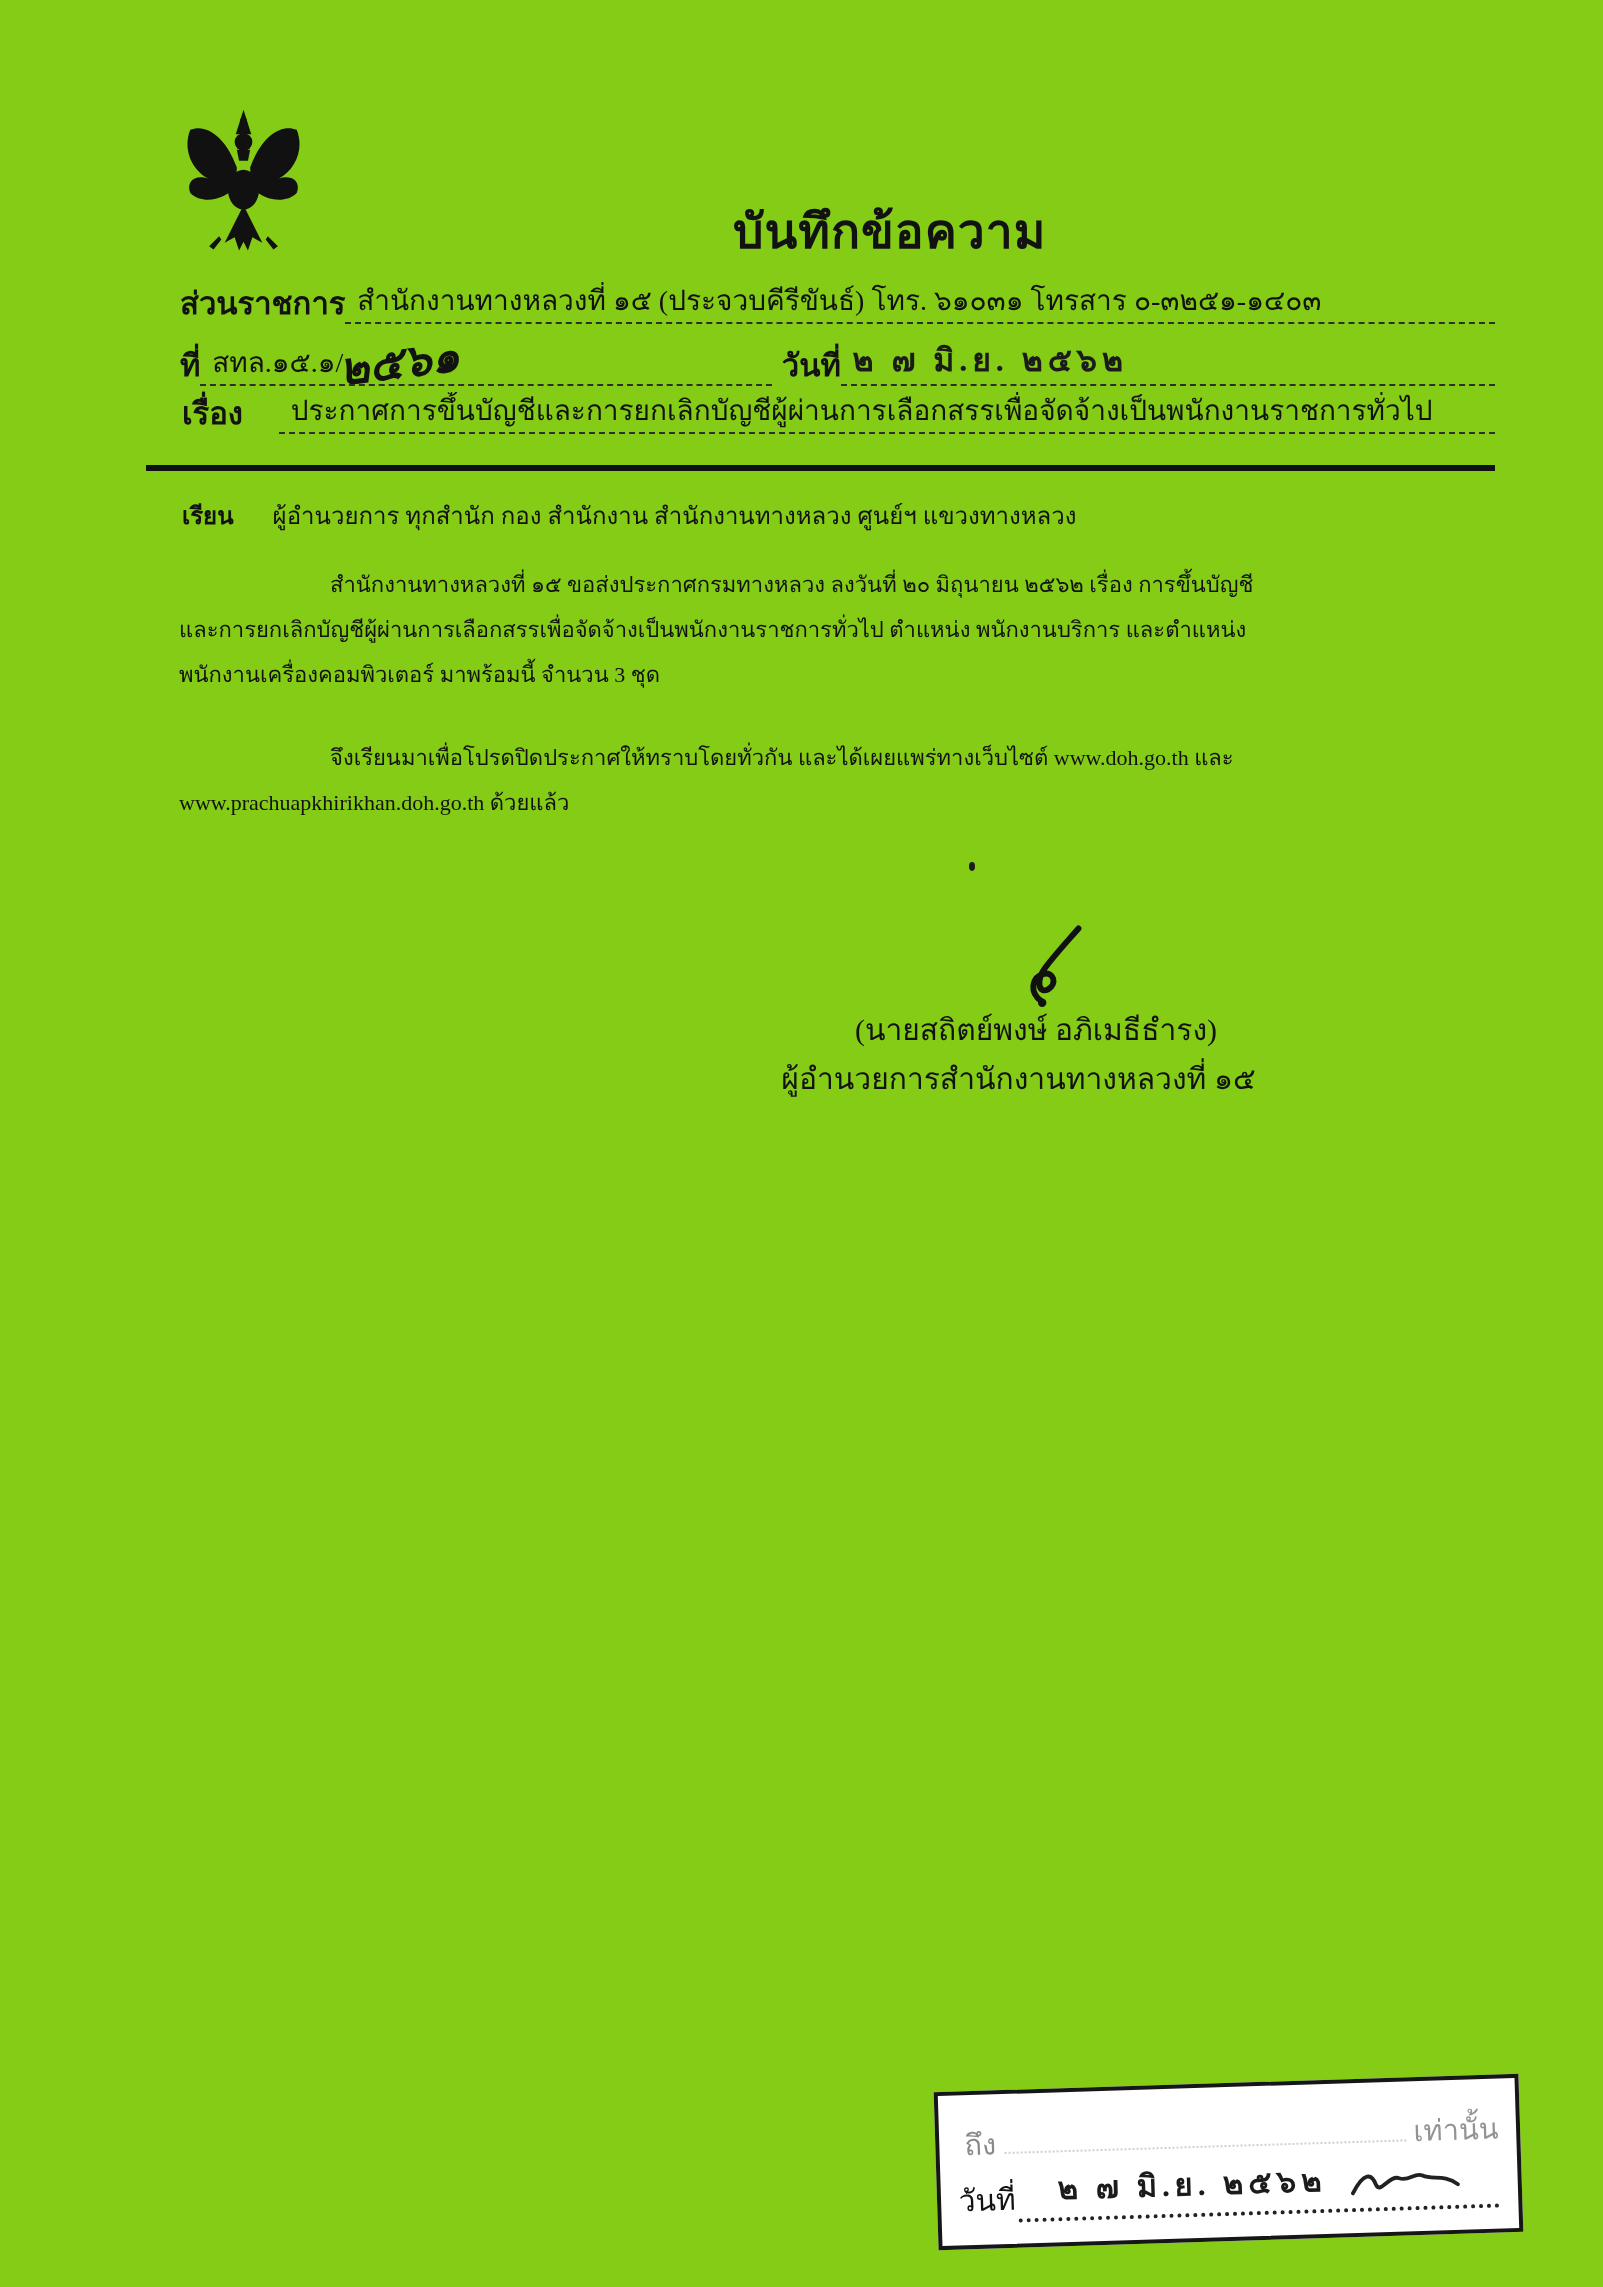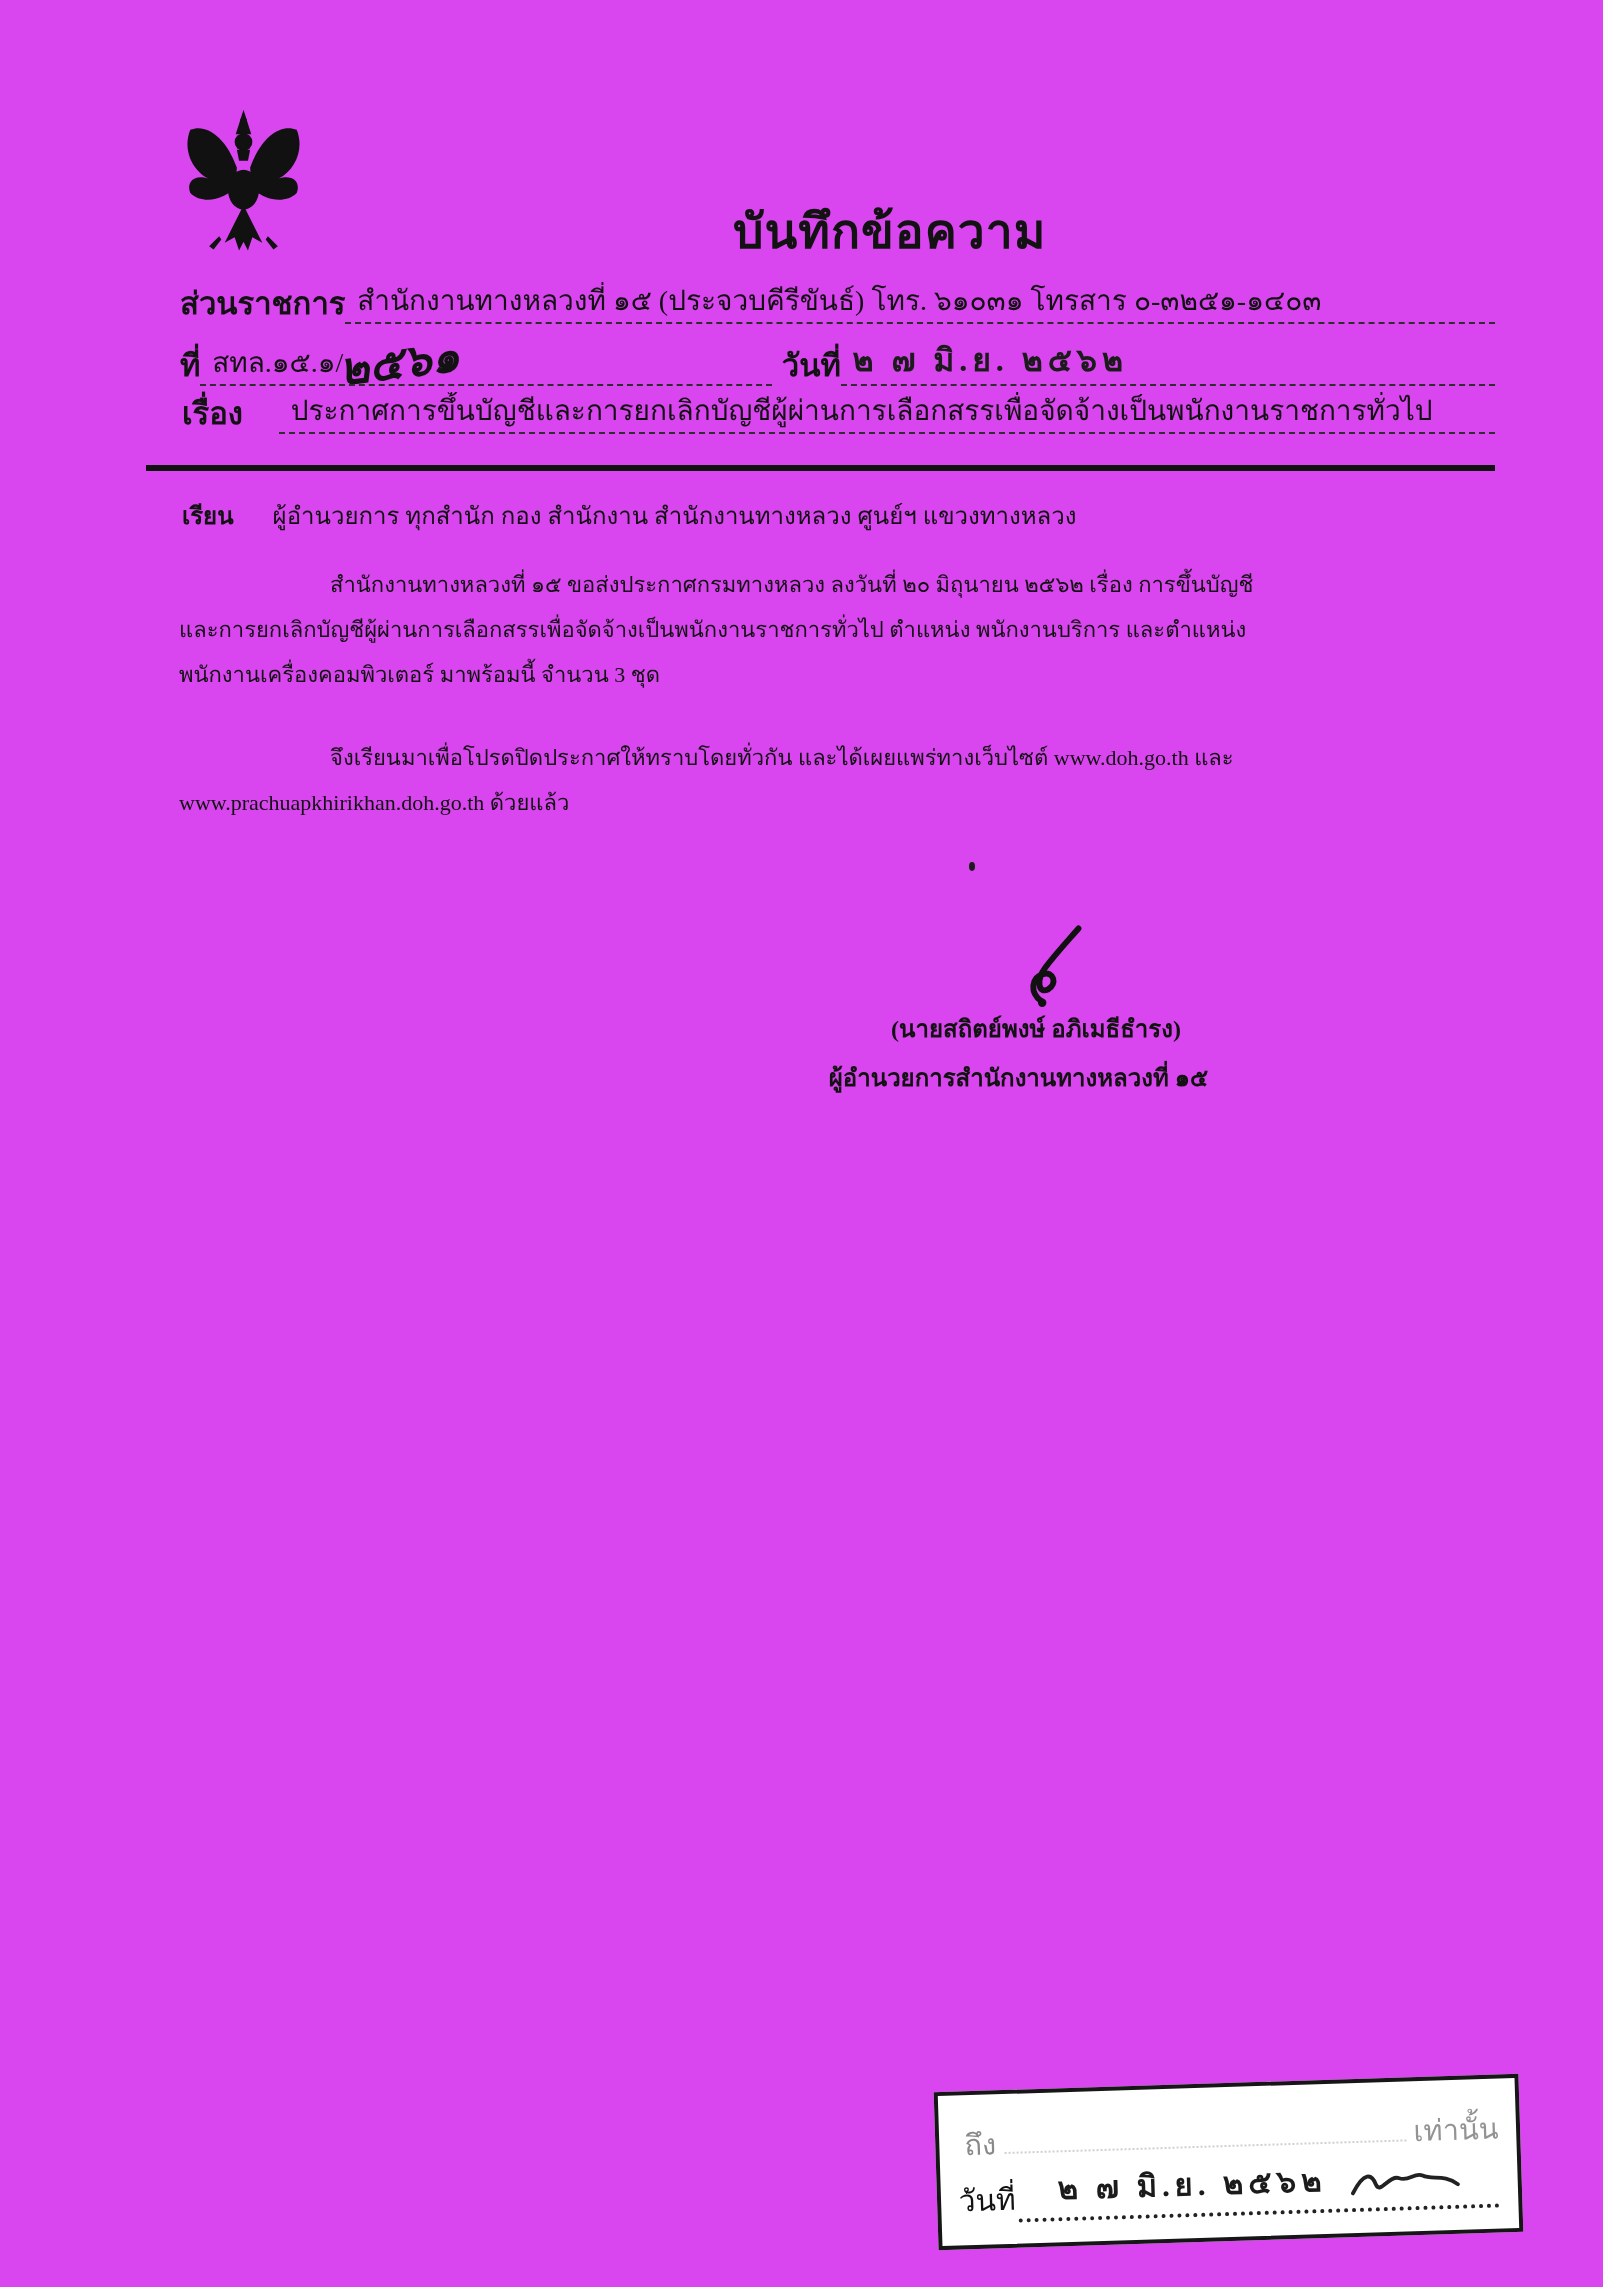--- a/index.html
+++ b/index.html
@@ -1,18 +1,18 @@
 <!DOCTYPE html>
 <html lang="th"><head>
 <meta charset="utf-8">
 <style>
   html,body { margin:0; padding:0; background:#9a9a9a; }
   .page {
     position:relative; width:1603px; height:2288px; margin:0 auto;
-    background:#d946ef; color:#121212; overflow:hidden;
+    background:#84cc16; color:#121212; overflow:hidden;
     font-family:"Liberation Serif","DejaVu Serif",serif;
   }
 
   
   .emblem { position:absolute; left:177px; top:103px; width:133px; height:160px; }
   .doc-title {
     position:absolute; left:733px; top:193px;
     font-size:48px; font-weight:bold; letter-spacing:1px; white-space:nowrap;
   }
 
@@ -51,21 +51,21 @@
   .para-2 { top:735px; }
   .para .line { white-space:nowrap; }
   .para .indent { padding-left:151px; }
 
   .stray-dot { position:absolute; left:969px; top:862px; width:5.9px; height:8.8px;
     background:#1c1c1c; border-radius:50%; }
 
   
   .sig-mark { position:absolute; left:1016px; top:915px; width:76px; height:103px; }
   .sig-block { position:absolute; left:770px; top:1005px; width:532px; text-align:center;
-    font-size:24px; line-height:49px;font-weight:bold; }
+    font-size:30px; line-height:49px; }
   .sig-position { padding-right:35px; }
 
   
   .stamp {
     position:absolute; left:936px; top:2083px; width:585px; height:158px;
     border:4.9px solid #161616; transform:rotate(-1.8deg); transform-origin:50% 50%;
     background:#fff; box-sizing:border-box;
   }
   .stamp-line1 {
     position:absolute; left:25px; top:27px; right:17.6px; font-size:29px; display:flex;

